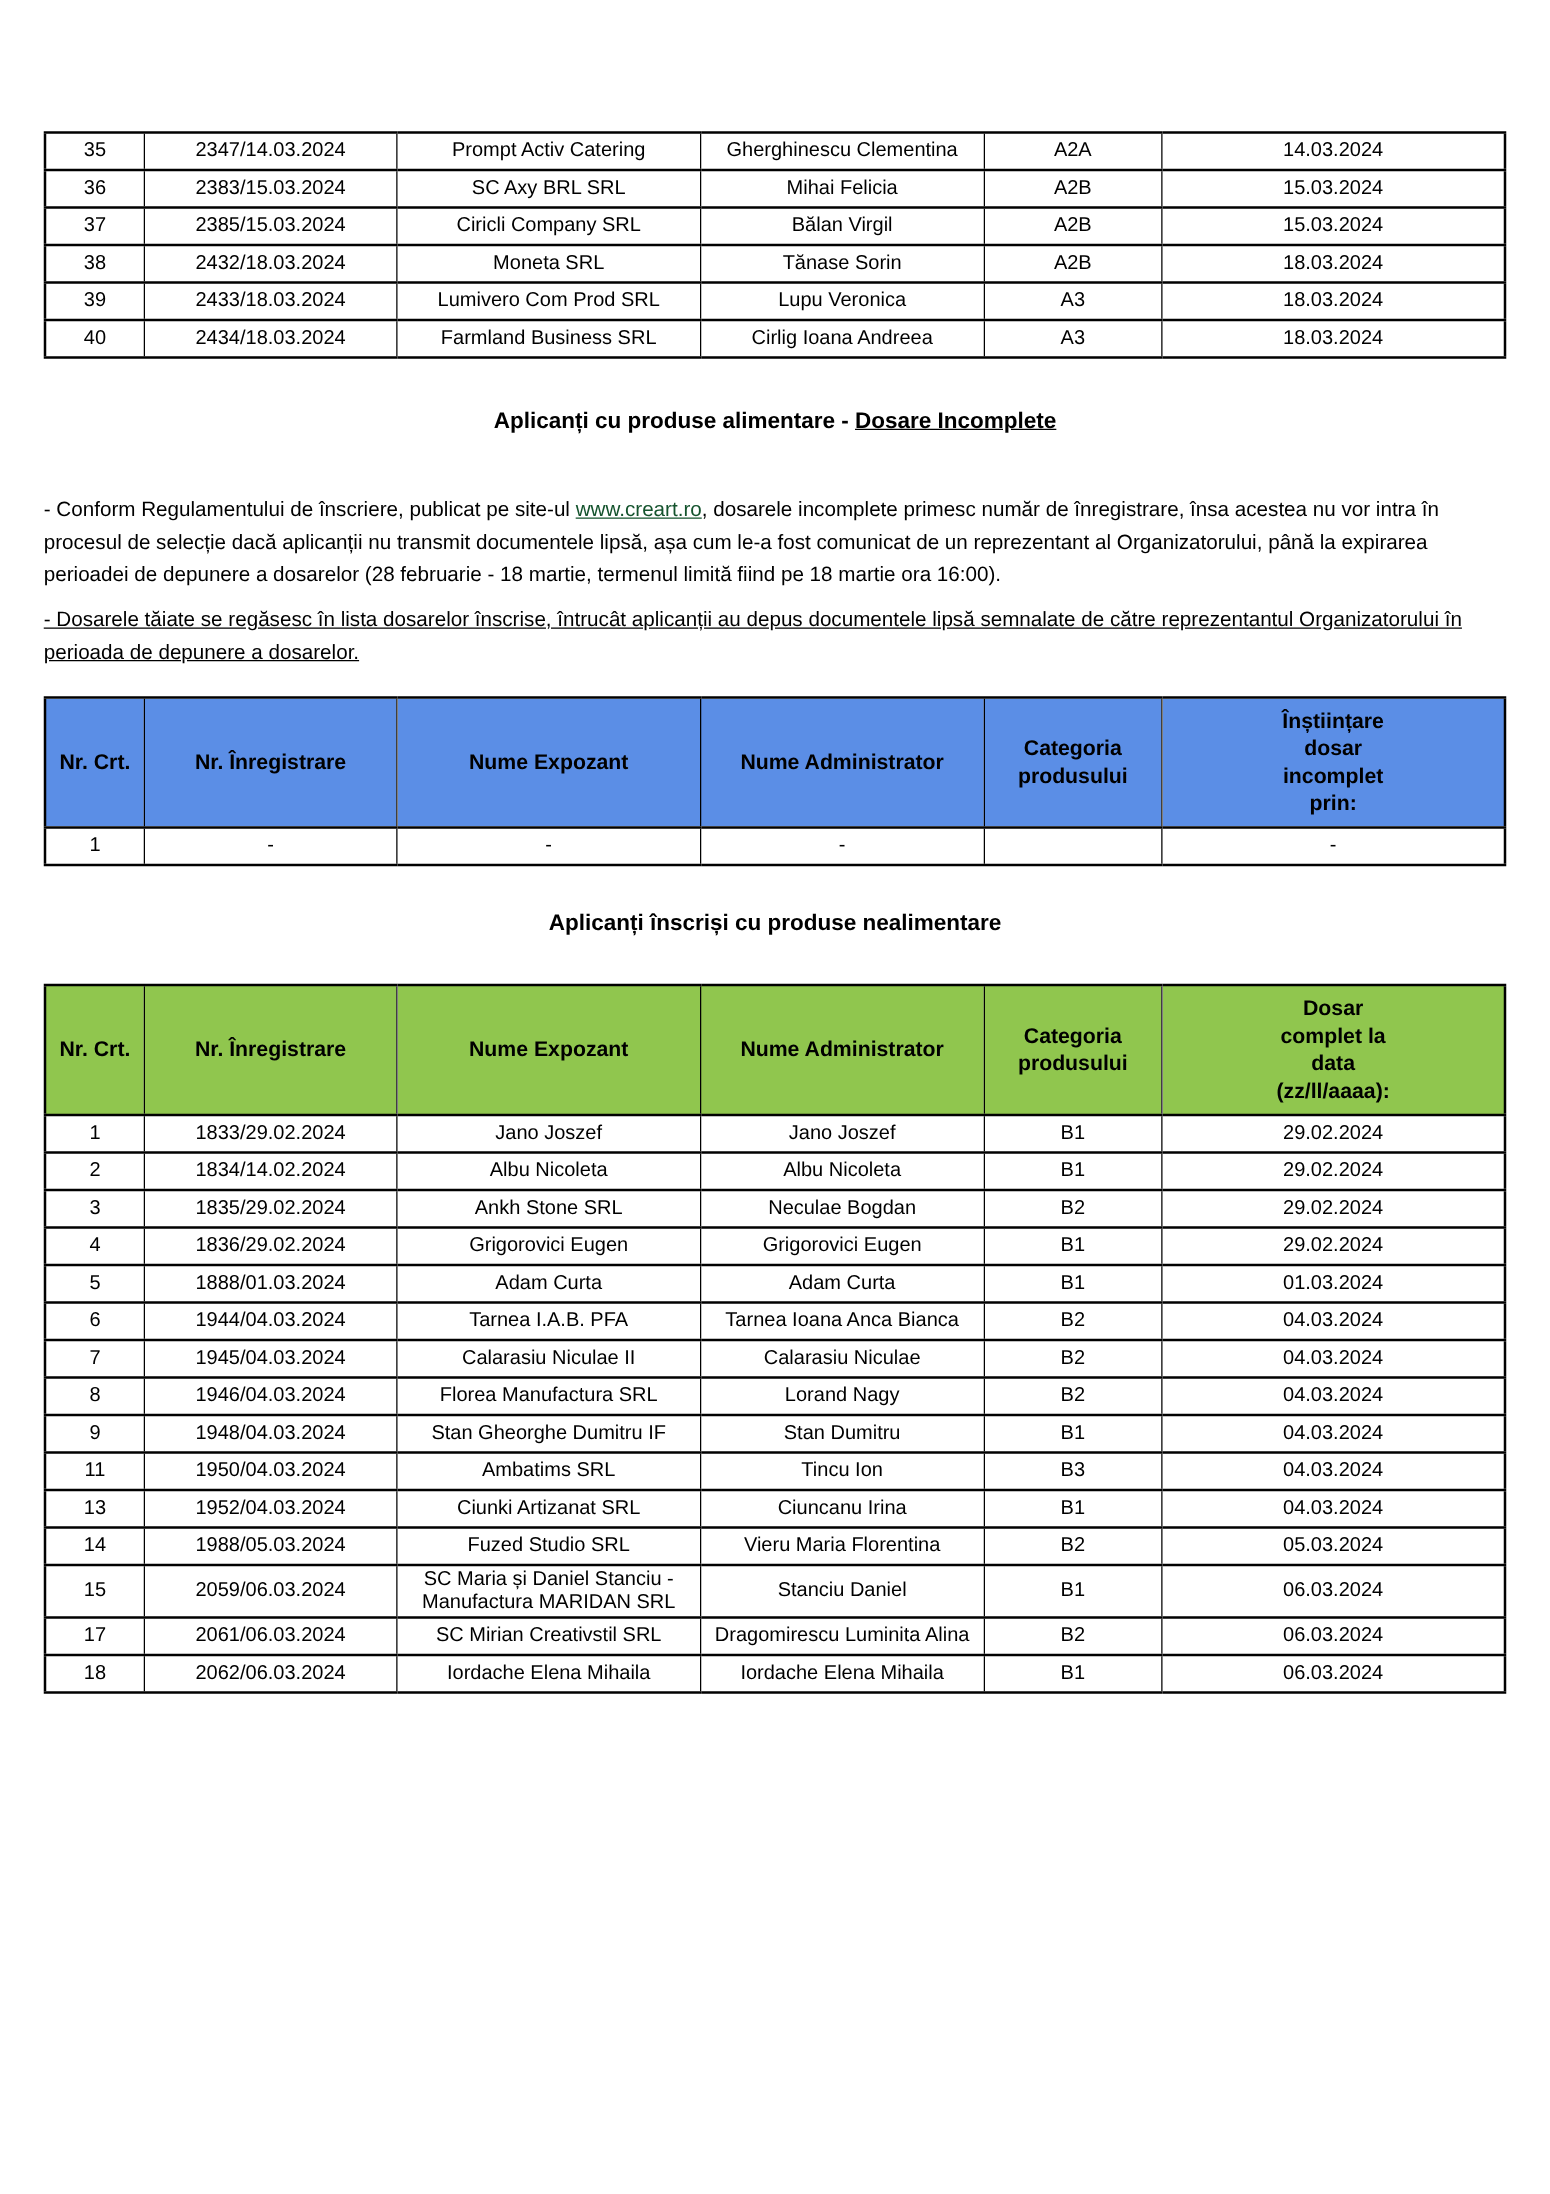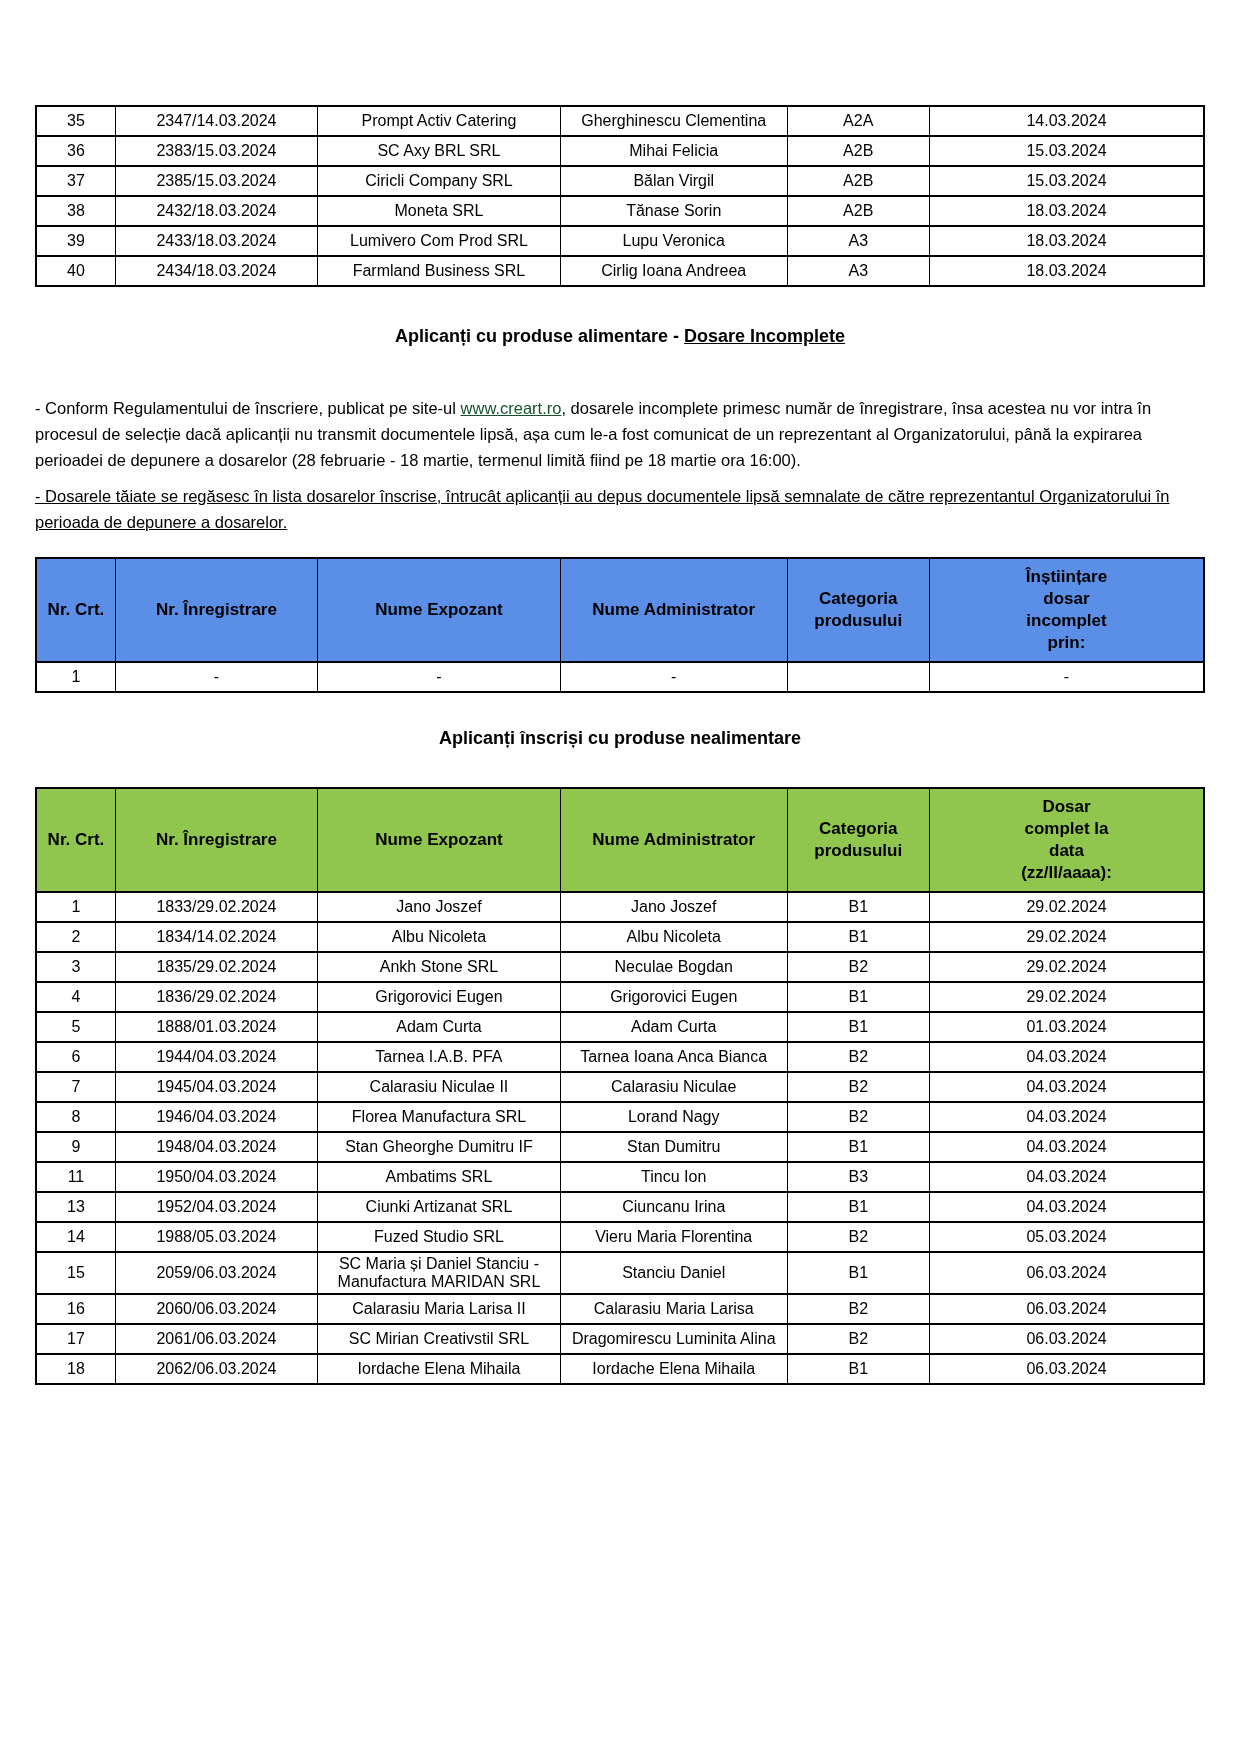--- a/index.html
+++ b/index.html
@@ -319,28 +319,20 @@
           </tr>
           <tr>
             <td>15</td>
             <td>2059/06.03.2024</td>
             <td>SC Maria și Daniel Stanciu - Manufactura MARIDAN SRL</td>
             <td>Stanciu Daniel</td>
             <td>B1</td>
             <td>06.03.2024</td>
           </tr>
           <tr>
-            <td>16</td>
-            <td>2060/06.03.2024</td>
-            <td>Calarasiu Maria Larisa II</td>
-            <td>Calarasiu Maria Larisa</td>
-            <td>B2</td>
-            <td>06.03.2024</td>
-          </tr>
-          <tr>
             <td>17</td>
             <td>2061/06.03.2024</td>
             <td>SC Mirian Creativstil SRL</td>
             <td>Dragomirescu Luminita Alina</td>
             <td>B2</td>
             <td>06.03.2024</td>
           </tr>
           <tr>
             <td>18</td>
             <td>2062/06.03.2024</td>

